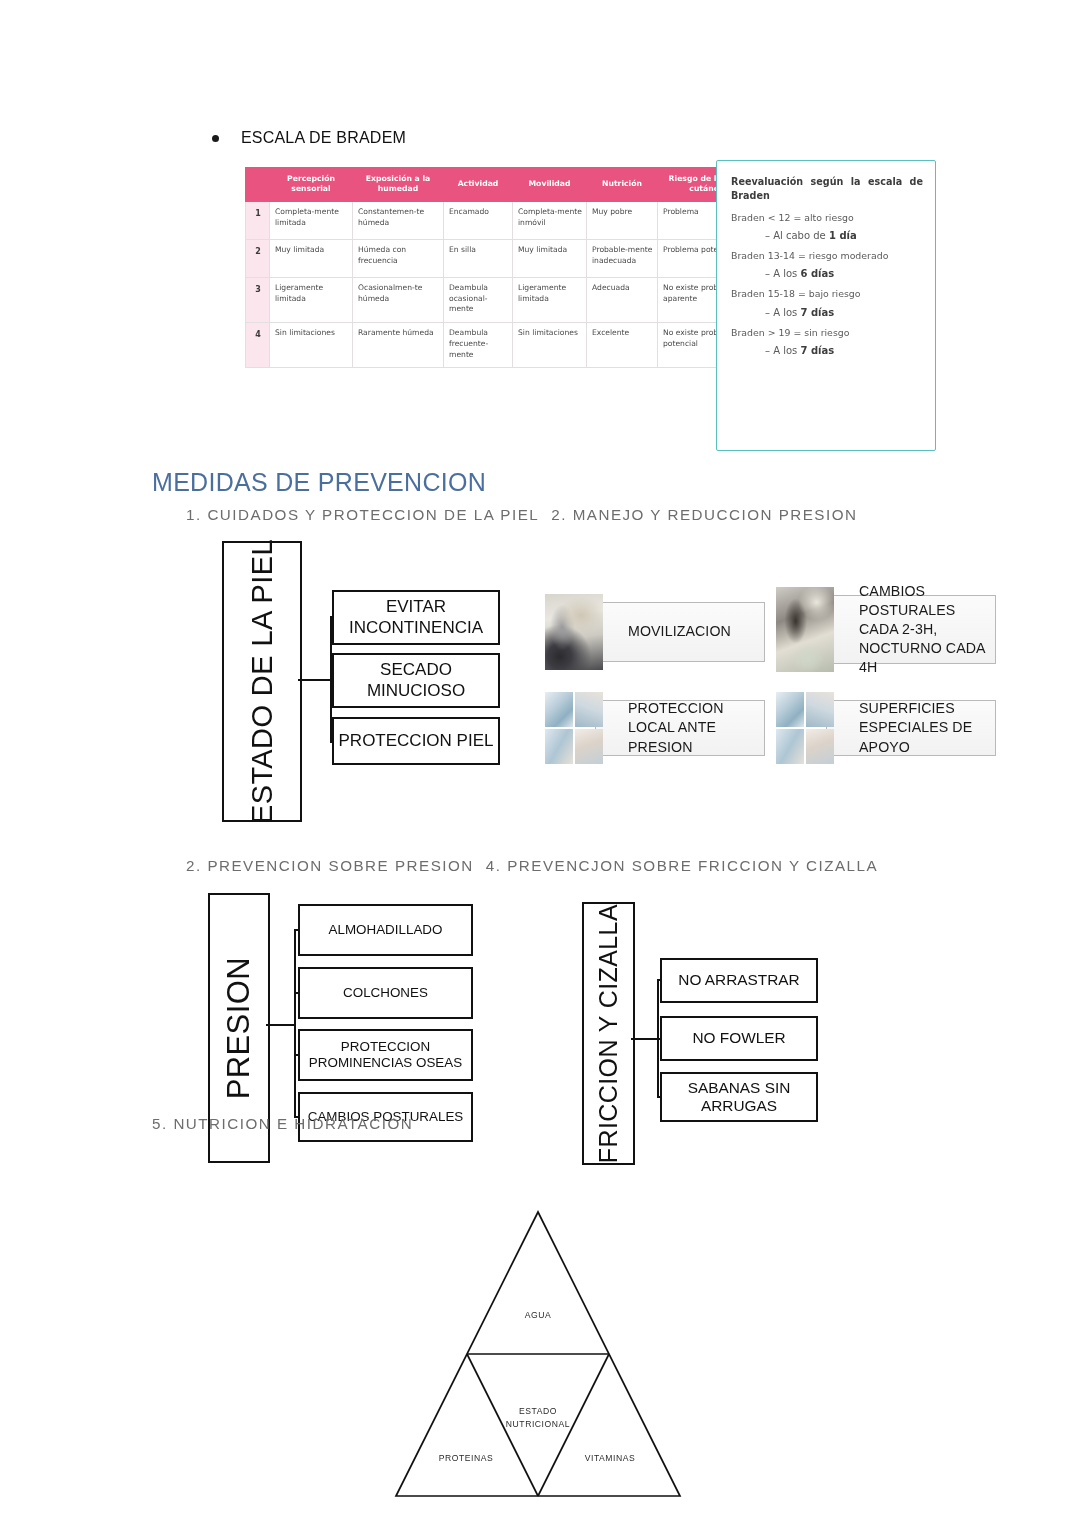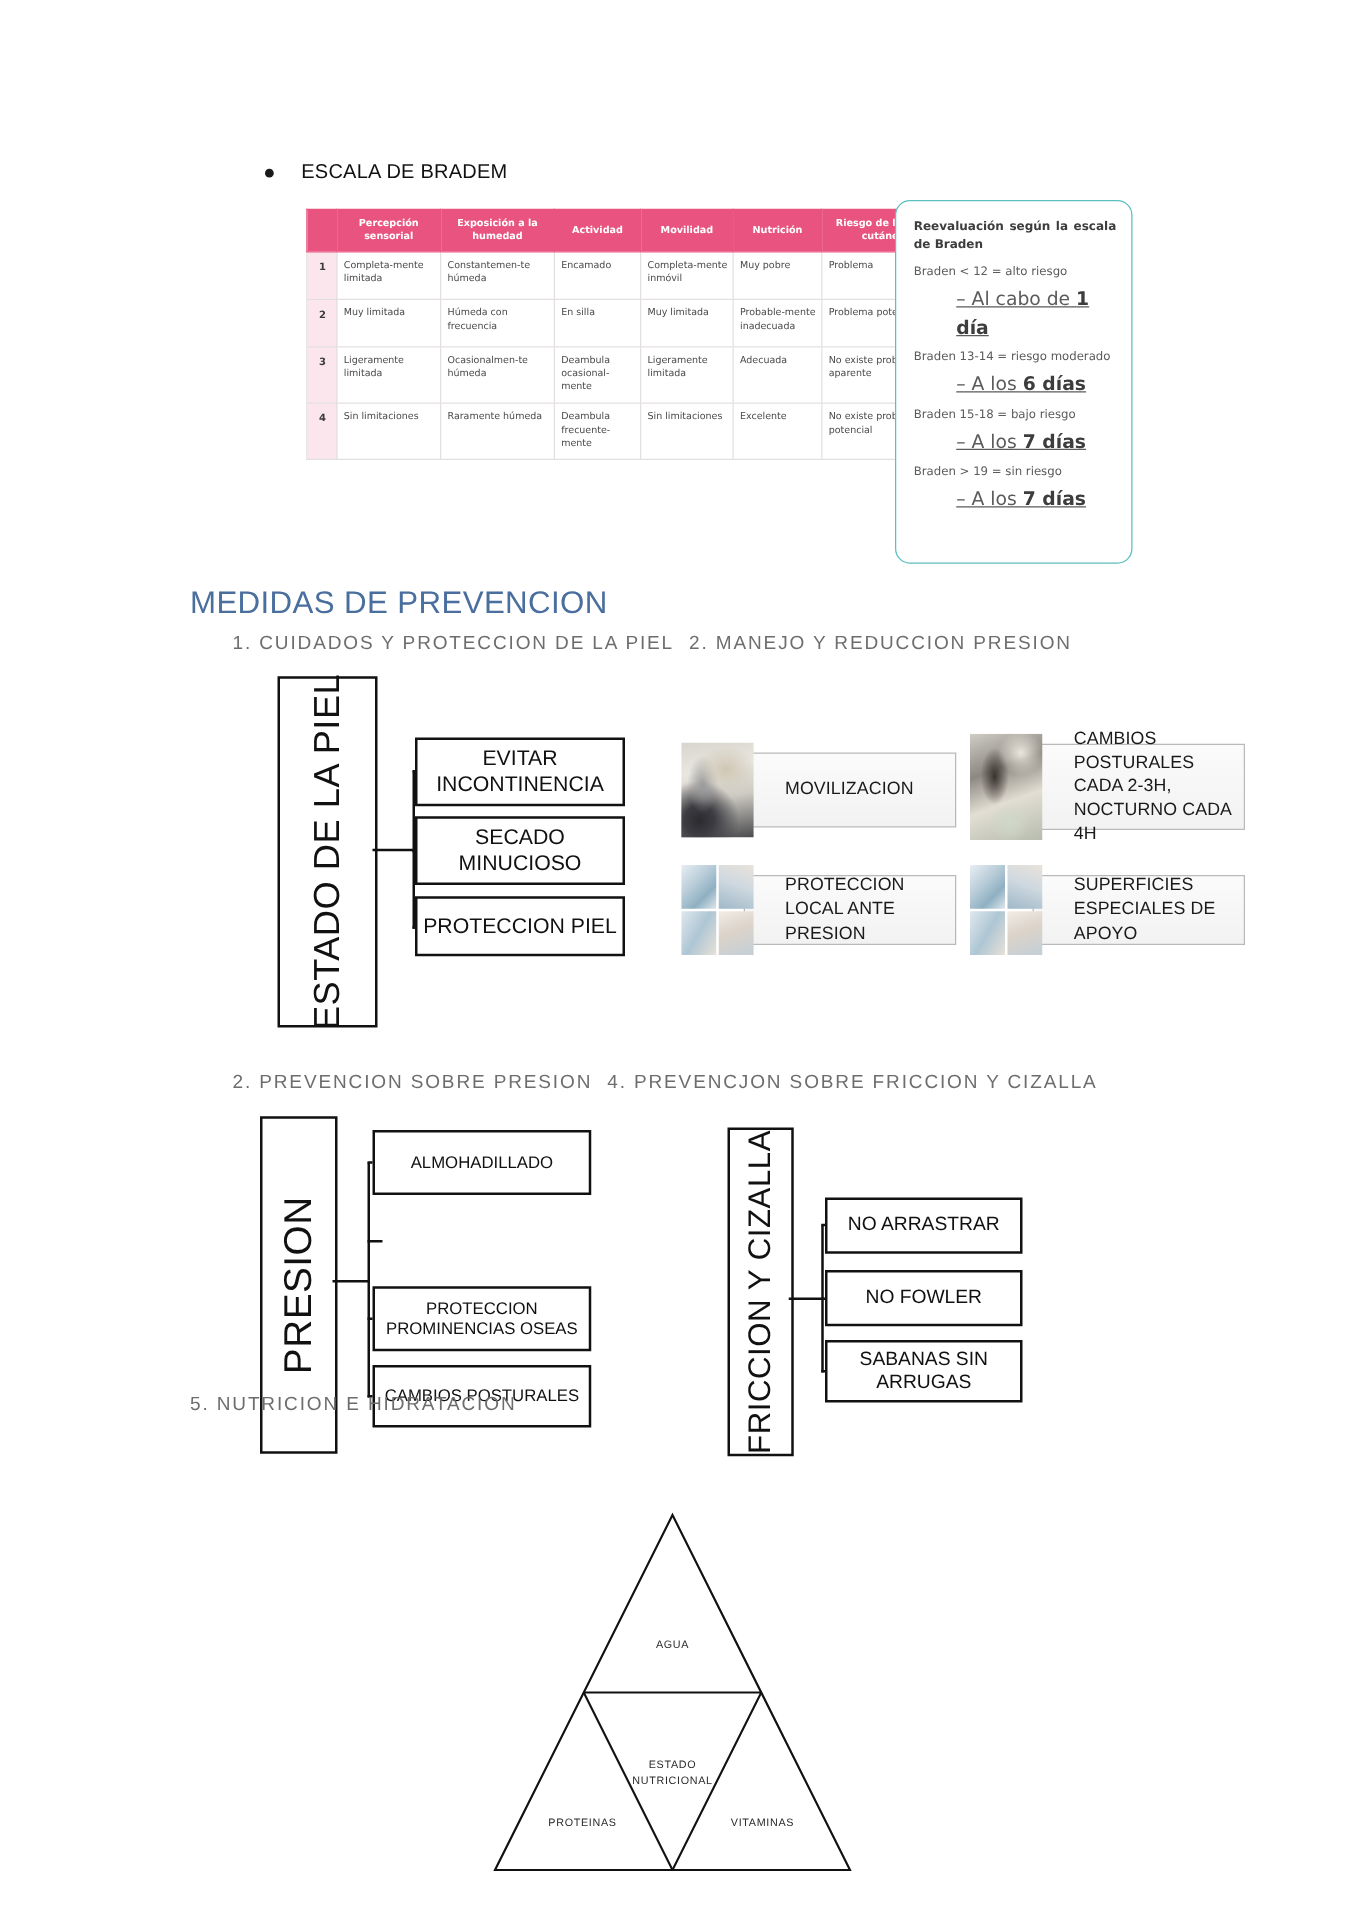--- a/index.html
+++ b/index.html
@@ -88,24 +88,24 @@
   .col-d { width: 67px; }
   .col-e { width: 64px; }
   .col-f { width: 96px; }
   .braden-table tbody tr { height: 38px; }
 
   
   .reeval-box {
     position: absolute;
     left: 716px;
     top: 160px;
-    width: 190px;
+    width: 220px;
     height: 291px;
     border: 1.4px solid #5bbfc0;
-    border-radius: 12px;
+    border-radius: 2px;
     background: #fff;
     padding: 14px 12px 0 14px;
     box-sizing: border-box;
     font-family: "DejaVu Sans", sans-serif;
   }
   .reeval-title {
     font-size: 9.6px;
     font-weight: bold;
     color: #3d3d3d;
     line-height: 1.42;
@@ -119,25 +119,24 @@
     margin-bottom: 9px;
     text-align: justify;
   }
   .reeval-line {
     font-size: 9.4px;
     color: #5b5b5b;
     line-height: 1.5;
     margin-bottom: 3px;
   }
   .reeval-sub {
-    font-size: 15px;
+    font-size: 10px;
     color: #5b5b5b;
     line-height: 1.5;
     margin: 0 0 6px 34px;
-    text-decoration: underline;
   }
   .reeval-sub b, .reeval-line b { color: #3d3d3d; }
 
   
   .section-heading {
     position: absolute;
     left: 152px;
     top: 468px;
     font-size: 25px;
     color: #4a6f9e;
@@ -450,20 +449,21 @@
     <div class="trunk">
       <span>PRESION</span>
     </div>
     <div class="connector" style="left:58px; top:131px; width:30px; height:2.2px;"></div>
     <div class="connector" style="left:86px; top:37px; width:2.2px; height:188px;"></div>
     <div class="connector" style="left:86px; top:36px; width:12px; height:2.2px;"></div>
     <div class="connector" style="left:86px; top:99px; width:12px; height:2.2px;"></div>
     <div class="connector" style="left:86px; top:161px; width:12px; height:2.2px;"></div>
     <div class="connector" style="left:86px; top:223px; width:12px; height:2.2px;"></div>
     <div class="leaf l1">ALMOHADILLADO</div>
+    <div class="leaf l2">COLCHONES</div>
     <div class="leaf l3">PROTECCION PROMINENCIAS OSEAS</div>
     <div class="leaf l4">CAMBIOS POSTURALES</div>
   </div>
 
   <div class="orgchart" id="chart-friccion">
     <div class="trunk">
       <span>FRICCION Y CIZALLA</span>
     </div>
     <div class="connector" style="left:49px; top:136px; width:28px; height:2.2px;"></div>
     <div class="connector" style="left:75px; top:78px; width:2.2px; height:118px;"></div>

